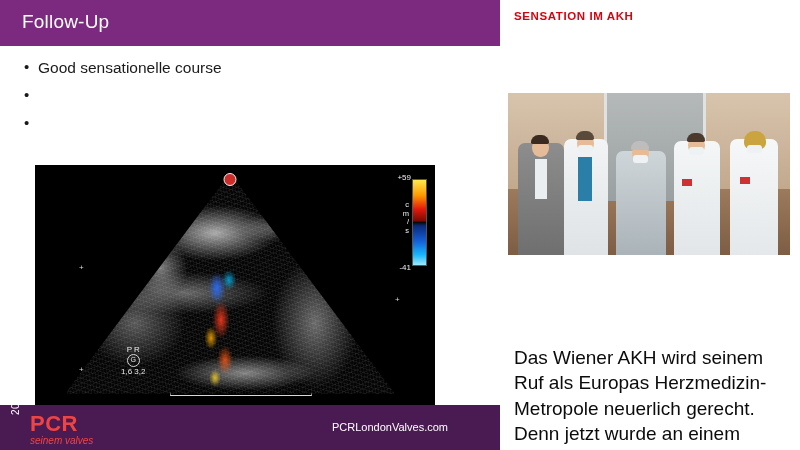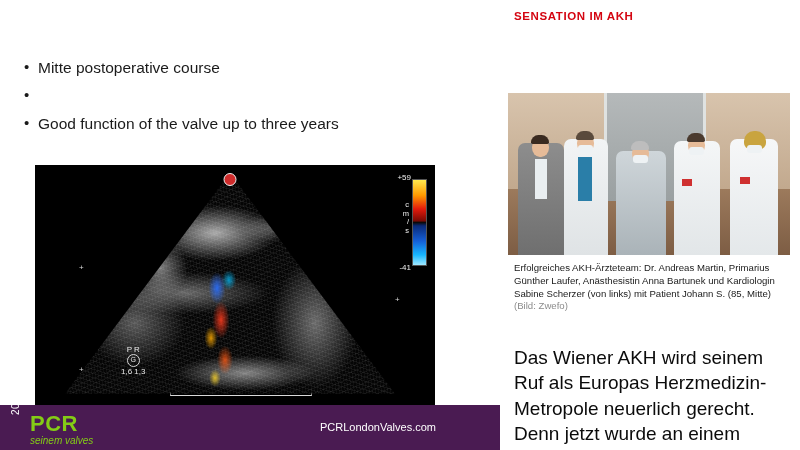--- a/index.html
+++ b/index.html
@@ -227,21 +227,21 @@
     left: 0;
     bottom: 0;
     width: 500px;
     height: 45px;
     background: #4a1b52;
   }
   .pcr-logo {
     position: absolute;
     left: 30px;
     top: 8px;
-    color: #84cc16;
+    color: #ef4444;
   }
   .pcr-logo .pcr-main {
     font-size: 22px;
     font-weight: bold;
     letter-spacing: 0.5px;
     line-height: 1;
   }
   .pcr-logo .pcr-sub {
     font-size: 10px;
     font-style: italic;
@@ -253,21 +253,21 @@
     top: 10px;
     color: #ffffff;
     font-size: 10px;
     transform: rotate(-90deg);
     transform-origin: left top;
     white-space: nowrap;
     letter-spacing: 0.5px;
   }
   .pcr-url {
     position: absolute;
-    left: 320px;
+    left: 332px;
     top: 16px;
     color: #ffffff;
     font-size: 11px;
     text-align: right;
   }
 
   
   .right-panel {
     position: absolute;
     left: 500px;
@@ -368,32 +368,34 @@
     color: #0b0b0b;
   }
 </style>
 </head>
 <body>
 
 <div id="slide">
 
   <div class="left-panel">
 
+    <div class="title-bar">
+      <div class="title-text">Follow-Up</div>
+    </div>
 
     <div class="bullets">
       <div class="bullet">
         <span class="bullet-dot">•</span>
-        <span class="bullet-text">Mitte postoperative course</span>
+        <span class="bullet-text">Good sensationelle course</span>
       </div>
       <div class="bullet">
         <span class="bullet-dot">•</span>
       </div>
       <div class="bullet">
         <span class="bullet-dot">•</span>
-        <span class="bullet-text">Good function of the valve up to three years</span>
       </div>
     </div>
 
     <div class="echo-wrap">
       <div class="echo-sector">
         <div class="echo-noise"></div>
         <div class="echo-grain"></div>
         <div class="echo-fan-box"></div>
         <div class="doppler"></div>
         <div class="echo-marker-top"></div>
@@ -405,41 +407,37 @@
       <div class="cb-unit">c<br>m<br>/<br>s</div>
 
       <div class="echo-tick" style="left:44px; top:98px;">+</div>
       <div class="echo-tick" style="left:360px; top:130px;">+</div>
 
       <div class="echo-tick" style="left:44px; top:200px;">+</div>
 
       <div class="echo-bl">
         <span>P R</span><br>
         <span class="circ">G</span><br>
-        <span>1,6  1,3</span>
+        <span>1,6  3,2</span>
       </div>
     </div>
 
     <div class="bottom-bar">
       <div class="pcr-year">2023</div>
       <div class="pcr-logo">
         <div class="pcr-main">PCR</div>
         <div class="pcr-sub">seinem valves</div>
       </div>
       <div class="pcr-url">PCRLondonValves.com</div>
     </div>
   </div>
 
   <div class="right-panel">
     <div class="kicker">SENSATION IM AKH</div>
 
-    <div class="caption">
-      <span>Erfolgreiches AKH-Ärzteteam: Dr. Andreas Martin, Primarius Günther Laufer, Anästhesistin Anna Bartunek und Kardiologin Sabine Scherzer (von links) mit Patient Johann S. (85, Mitte)</span>
-      <span class="credit">(Bild: Zwefo)</span>
-    </div>
 
     <div class="lede">Das Wiener AKH wird seinem Ruf als Europas Herzmedizin-Metropole neuerlich gerecht. Denn jetzt wurde an einem Wiener (85) eine sensationelle Klappen-OP durchgeführt.</div>
   </div>
 
   <div class="photo">
     <div class="photo-inner">
       <div class="wallpanel"></div>
       <div class="wallpanel2"></div>
       <div class="doorframe"></div>
 

